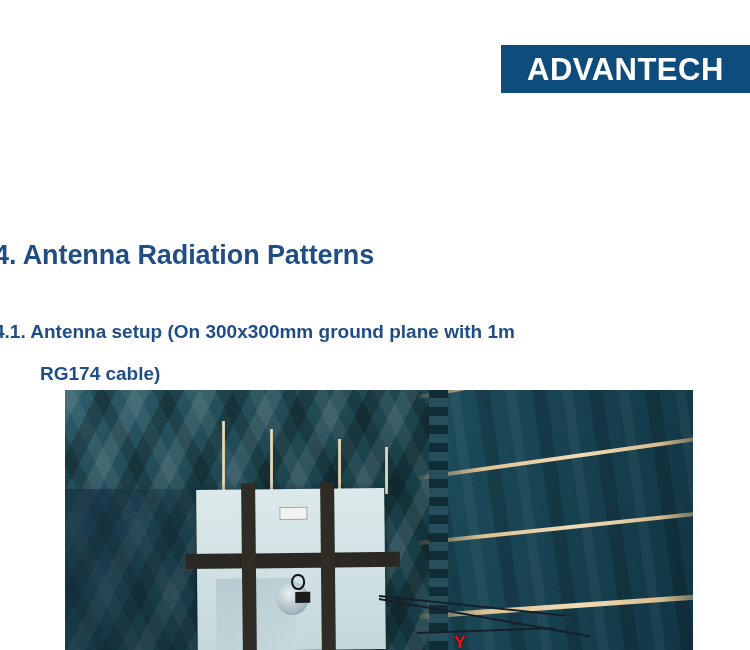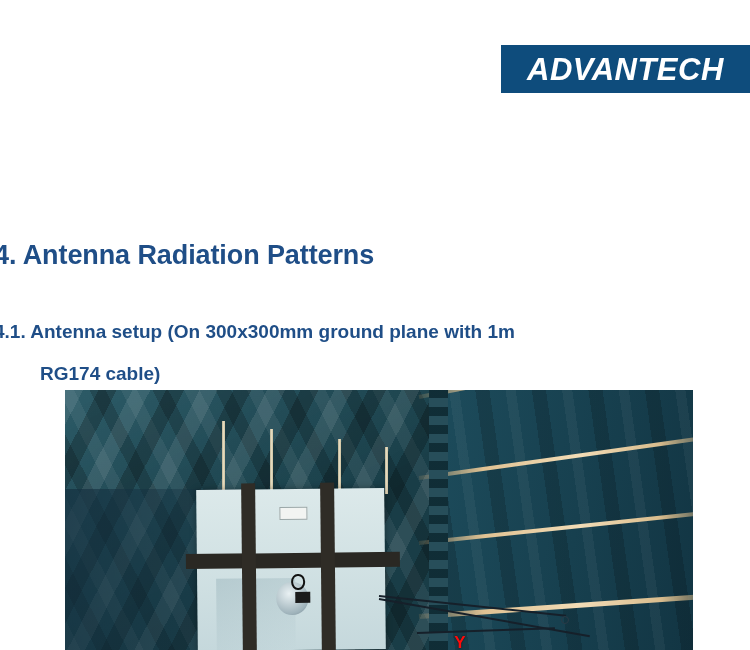--- a/index.html
+++ b/index.html
@@ -31,21 +31,20 @@
     left: 26px;
     top: 50%;
     transform: translateY(-50%);
     color: #ffffff;
     font-family: "Liberation Sans", sans-serif;
     font-weight: bold;
     font-size: 31px;
     letter-spacing: 0.5px;
     white-space: nowrap;
     line-height: 1;
-    font-style: italic;
   }
 
   
   .h1-section {
     position: absolute;
     left: -6px;
     top: 240px;
     color: #1F4E87;
     font-size: 27px;
     font-weight: bold;

